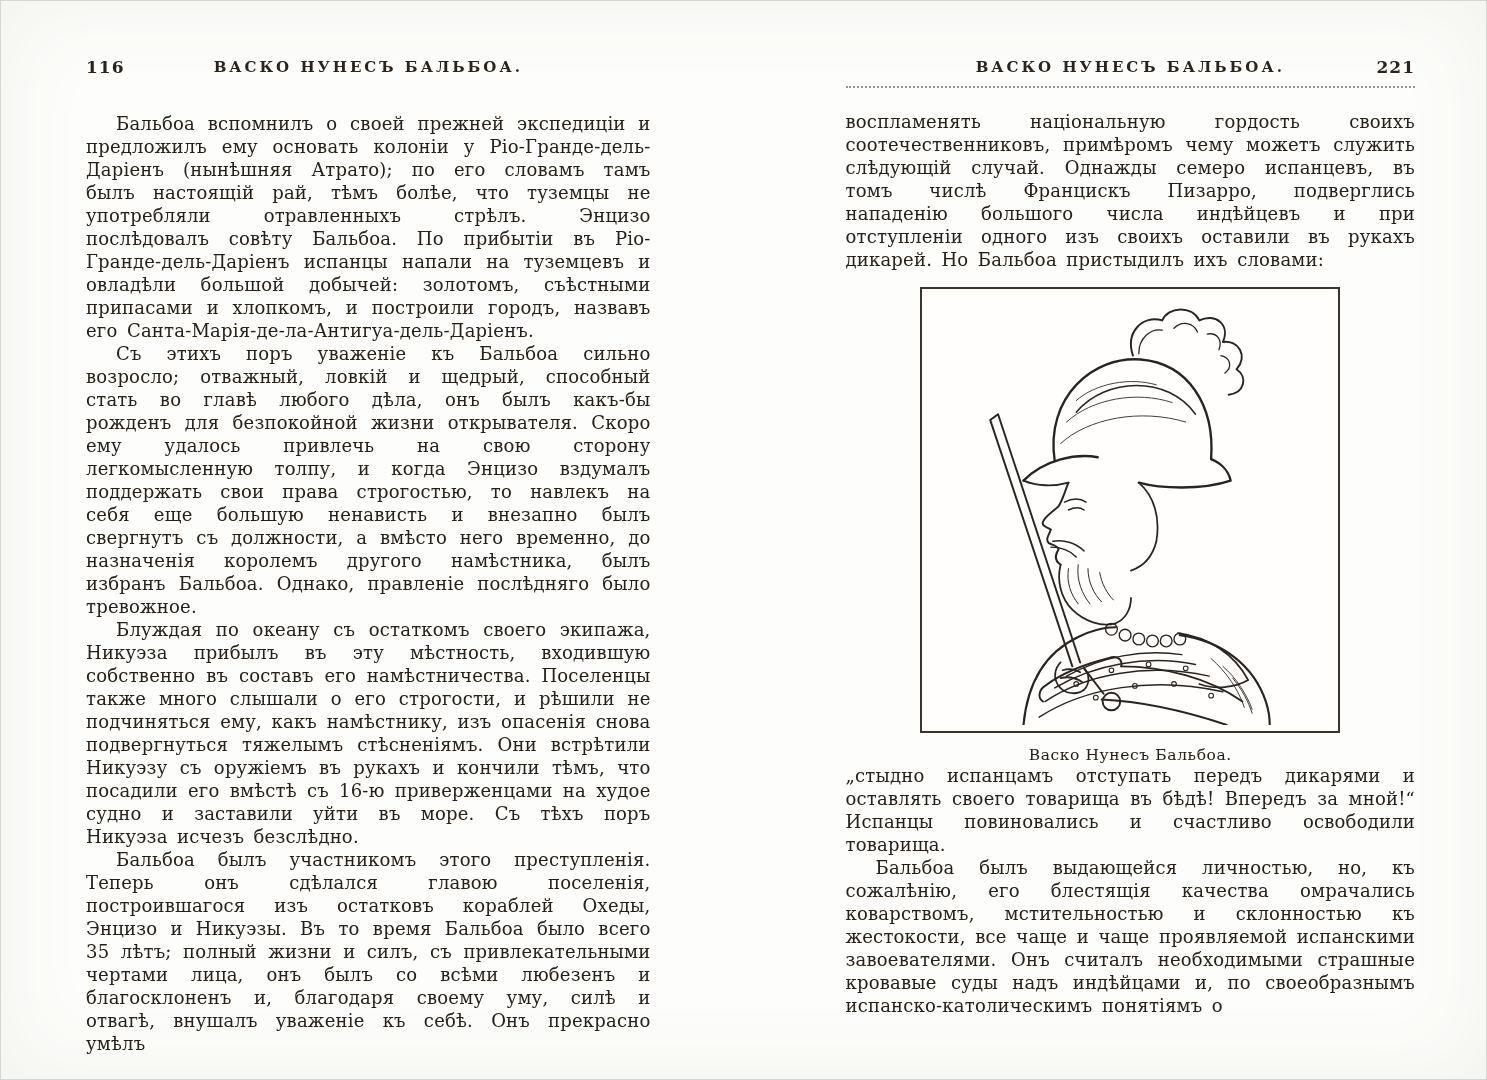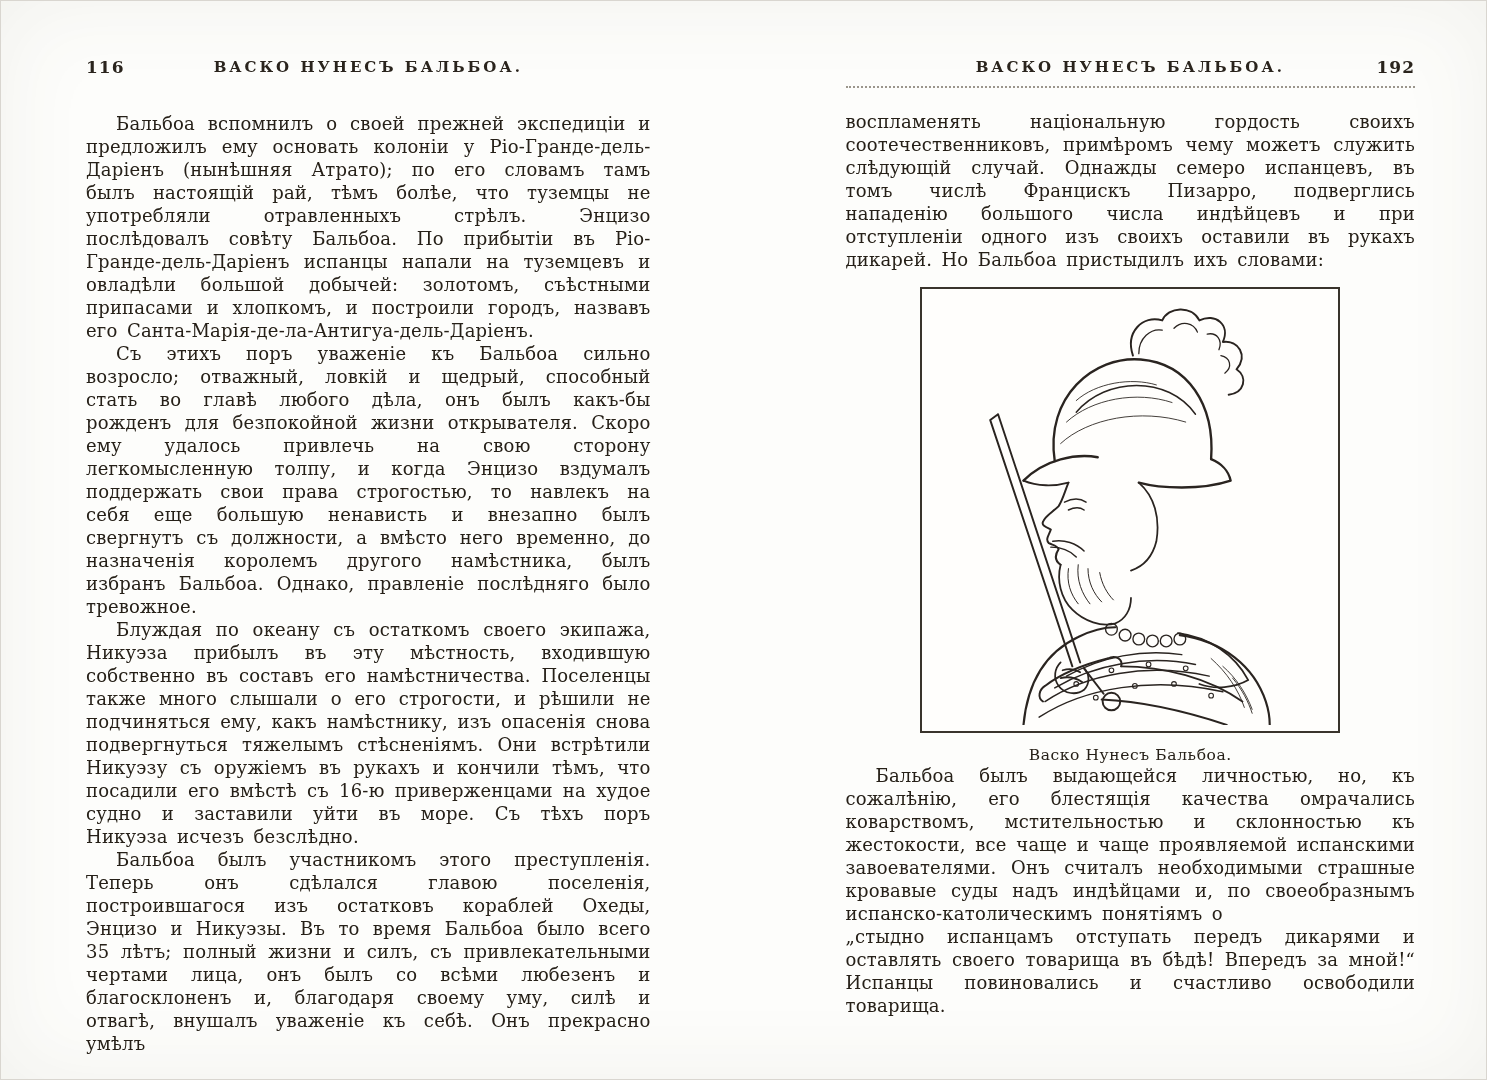--- a/index.html
+++ b/index.html
@@ -70,21 +70,21 @@
 
         <p class="para indent">Блуждая по океану съ остаткомъ своего экипажа, Никуэза прибылъ въ эту мѣстность, входившую собственно въ составъ его намѣстничества. Поселенцы также много слышали о его строгости, и рѣшили не подчиняться ему, какъ намѣстнику, изъ опасенія снова подвергнуться тяжелымъ стѣсненіямъ. Они встрѣтили Никуэзу съ оружіемъ въ рукахъ и кончили тѣмъ, что посадили его вмѣстѣ съ 16-ю приверженцами на худое судно и заставили уйти въ море. Съ тѣхъ поръ Никуэза исчезъ безслѣдно.</p>
 
         <p class="para indent">Бальбоа былъ участникомъ этого преступленія. Теперь онъ сдѣлался главою поселенія, построившагося изъ остатковъ кораблей Охеды, Энцизо и Никуэзы. Въ то время Бальбоа было всего 35 лѣтъ; полный жизни и силъ, съ привлекательными чертами лица, онъ былъ со всѣми любезенъ и благосклоненъ и, благодаря своему уму, силѣ и отвагѣ, внушалъ уваженіе къ себѣ. Онъ прекрасно умѣлъ</p>
       </div>
   </section>
 
   <section class="page page-right">
     <header class="pagehead">
       <span class="running">ВАСКО НУНЕСЪ БАЛЬБОА.</span>
-      <span class="pagenum pos-right">192</span>
+      <span class="pagenum pos-right">221</span>
     </header>
     <div class="dotted-rule"></div>
 
     <p class="para">воспламенять національную гордость своихъ соотечественниковъ, примѣромъ чему можетъ служить слѣдующій случай. Однажды семеро испанцевъ, въ томъ числѣ Францискъ Пизарро, подверглись нападенію большого числа индѣйцевъ и при отступленіи одного изъ своихъ оставили въ рукахъ дикарей. Но Бальбоа пристыдилъ ихъ словами:</p>
 
     <figure class="plate">
       <div class="plate-frame">
         <svg viewBox="0 0 410 440" xmlns="http://www.w3.org/2000/svg">
           <g fill="none" stroke="#2a2420" stroke-linecap="round" stroke-linejoin="round">
             <g>
@@ -141,17 +141,17 @@
             <g>
               <path stroke-width="1.8" d="M134,376 C128,382 126,392 132,400 C138,408 150,410 158,404 C164,398 164,388 158,382 M136,384 C142,382 148,382 154,386 M134,392 C142,390 150,392 156,396"></path>
               <path stroke-width="2" d="M196,380 C240,380 286,392 320,416 M176,414 C220,416 268,428 304,440"></path>
             </g>
           </g>
         </svg>
       </div>
       <figcaption>Васко Нунесъ Бальбоа.</figcaption>
     </figure>
 
+    <p class="para after-plate">„стыдно испанцамъ отступать передъ дикарями и оставлять своего товарища въ бѣдѣ! Впередъ за мной!“ Испанцы повиновались и счастливо освободили товарища.</p>
     <p class="para indent closing">Бальбоа былъ выдающейся личностью, но, къ сожалѣнію, его блестящія качества омрачались коварствомъ, мстительностью и склонностью къ жестокости, все чаще и чаще проявляемой испанскими завоевателями. Онъ считалъ необходимыми страшные кровавые суды надъ индѣйцами и, по своеобразнымъ испанско-католическимъ понятіямъ о</p>
-    <p class="para after-plate">„стыдно испанцамъ отступать передъ дикарями и оставлять своего товарища въ бѣдѣ! Впередъ за мной!“ Испанцы повиновались и счастливо освободили товарища.</p>
   </section>
 
 </div>
 
 </body></html>

